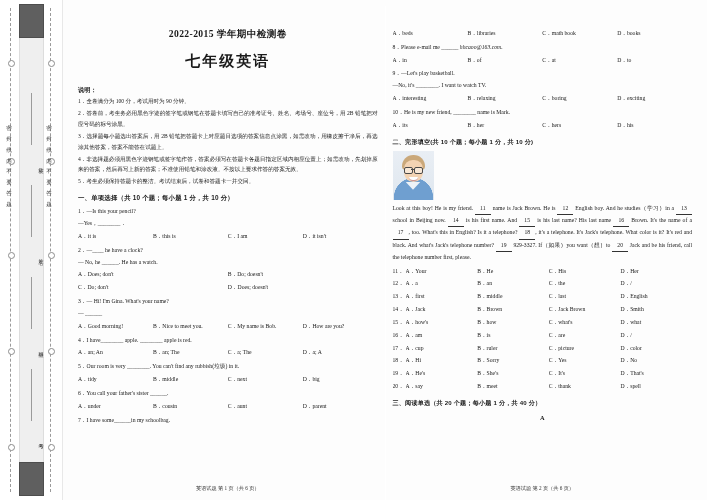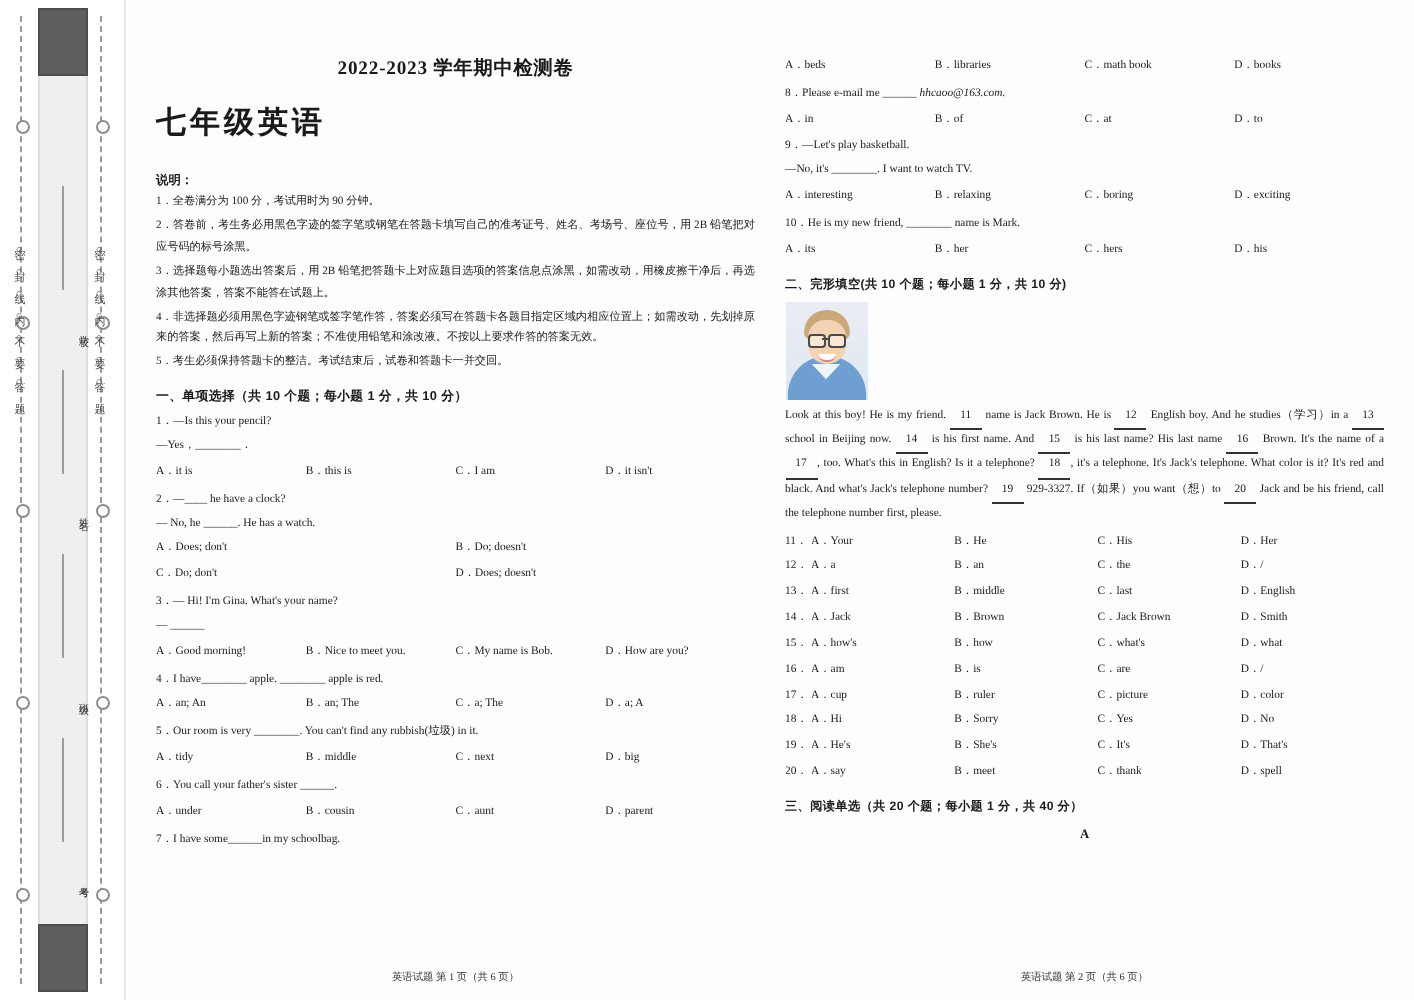--- a/index.html
+++ b/index.html
@@ -85,20 +85,21 @@
   .col-inner{flex:1;}
 
   .exam-title{
     text-align:center;
     font-size:9.6px;
     font-weight:bold;
     margin-top:22px;
     letter-spacing:0.4px;
   }
   .exam-subject{
+    text-align:center;
     font-size:15px;
     font-weight:bold;
     margin-top:11px;
     letter-spacing:2px;
   }
   .notes-head{
     font-size:6.2px;font-weight:bold;margin-top:15px;
     font-family:"Liberation Sans", sans-serif;
   }
   .note{
@@ -196,21 +197,21 @@
       <div class="info-rule" style="top:364px;height:52px;"></div>
       <div class="info-field" style="top:418px;height:34px;">考号</div>
     </div>
   </div>
 
   <div class="body">
 
     <div class="col left">
       <div class="col-inner">
 
-        <div class="exam-title">2022-2023 学年期中检测卷</div>
+        <div class="exam-title">2022-2015 学年期中检测卷</div>
         <div class="exam-subject">七年级英语</div>
 
         <div class="notes-head">说明：</div>
         <div class="note">1．全卷满分为 100 分，考试用时为 90 分钟。</div>
         <div class="note">2．答卷前，考生务必用黑色字迹的签字笔或钢笔在答题卡填写自己的准考证号、姓名、考场号、座位号，用 2B 铅笔把对应号码的标号涂黑。</div>
         <div class="note">3．选择题每小题选出答案后，用 2B 铅笔把答题卡上对应题目选项的答案信息点涂黑，如需改动，用橡皮擦干净后，再选涂其他答案，答案不能答在试题上。</div>
         <div class="note">4．非选择题必须用黑色字迹钢笔或签字笔作答，答案必须写在答题卡各题目指定区域内相应位置上；如需改动，先划掉原来的答案，然后再写上新的答案；不准使用铅笔和涂改液。不按以上要求作答的答案无效。</div>
         <div class="note">5．考生必须保持答题卡的整洁。考试结束后，试卷和答题卡一并交回。</div>
 
         <div class="sec-head">一、单项选择（共 10 个题；每小题 1 分，共 10 分）</div>

